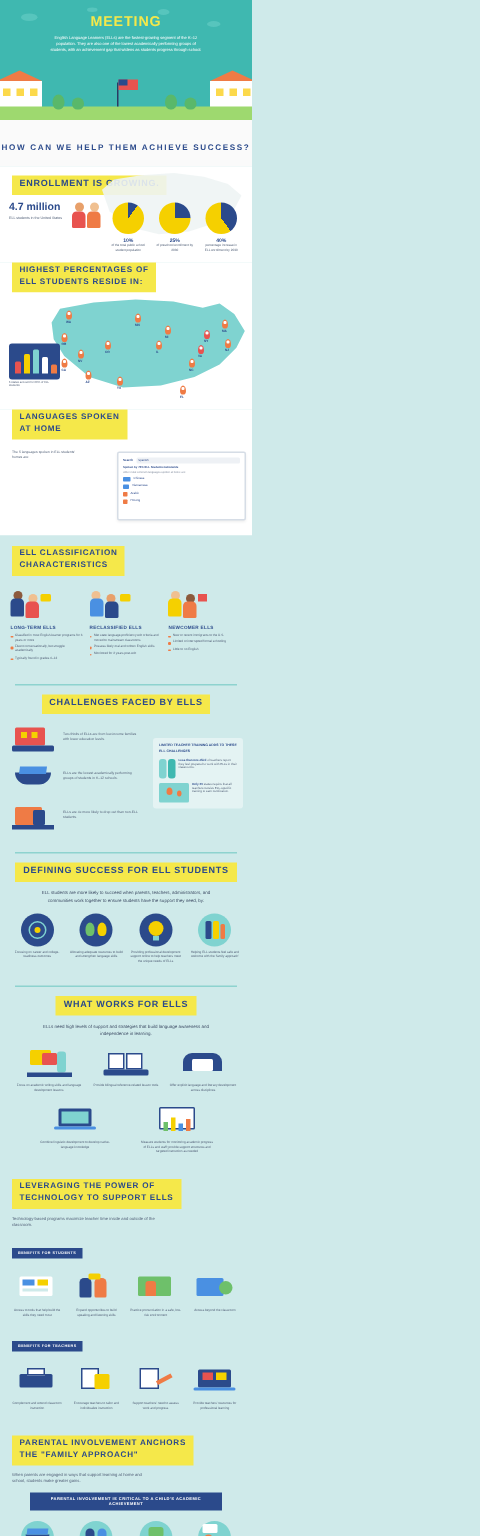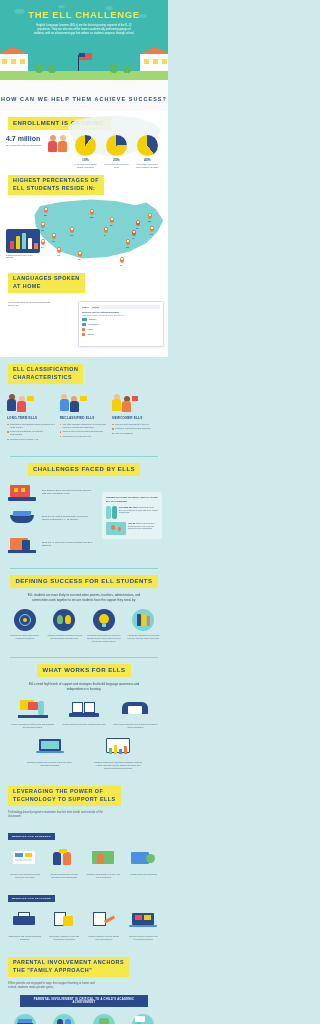--- a/index.html
+++ b/index.html
@@ -187,21 +187,21 @@
 <body>
 
 <div class="page">
 
   <div class="hero">
     <div class="cloud c1"></div>
     <div class="cloud c2"></div>
     <div class="cloud c3"></div>
     <div class="cloud c4"></div>
 
-    <div class="hero-title">THE ELL CHALLENGE</div>
+    <div class="hero-title">MEETING</div>
     <div class="hero-sub">English Language Learners (ELLs) are the fastest-growing segment of the K–12 population. They are also one of the lowest academically performing groups of students, with an achievement gap that widens as students progress through school.</div>
 
     <div class="hero-ground">
       <div class="roofL"></div>
       <div class="bldgL">
         <div class="win" style="left:4px;top:5px"></div>
         <div class="win" style="left:13px;top:5px"></div>
         <div class="win" style="left:22px;top:5px"></div>
       </div>
       <div class="roofR"></div>

